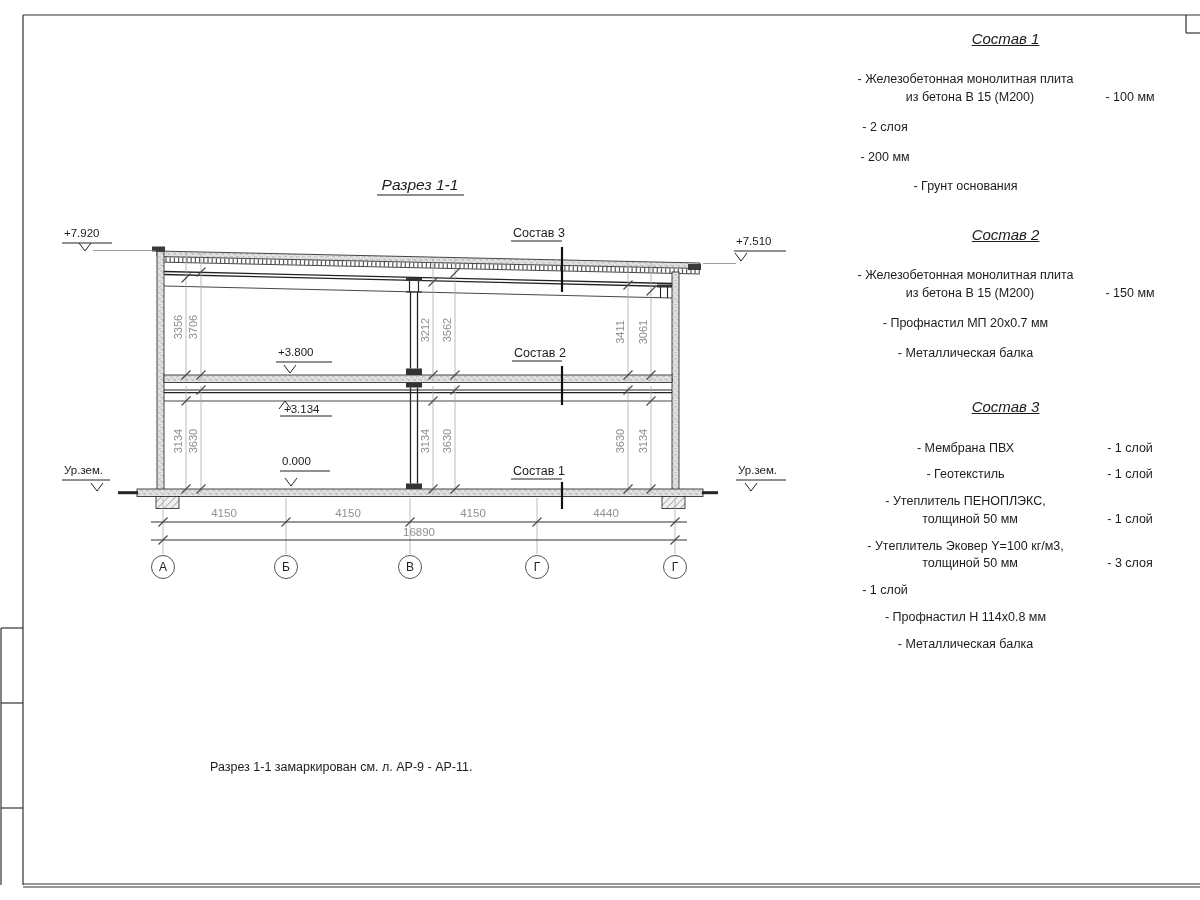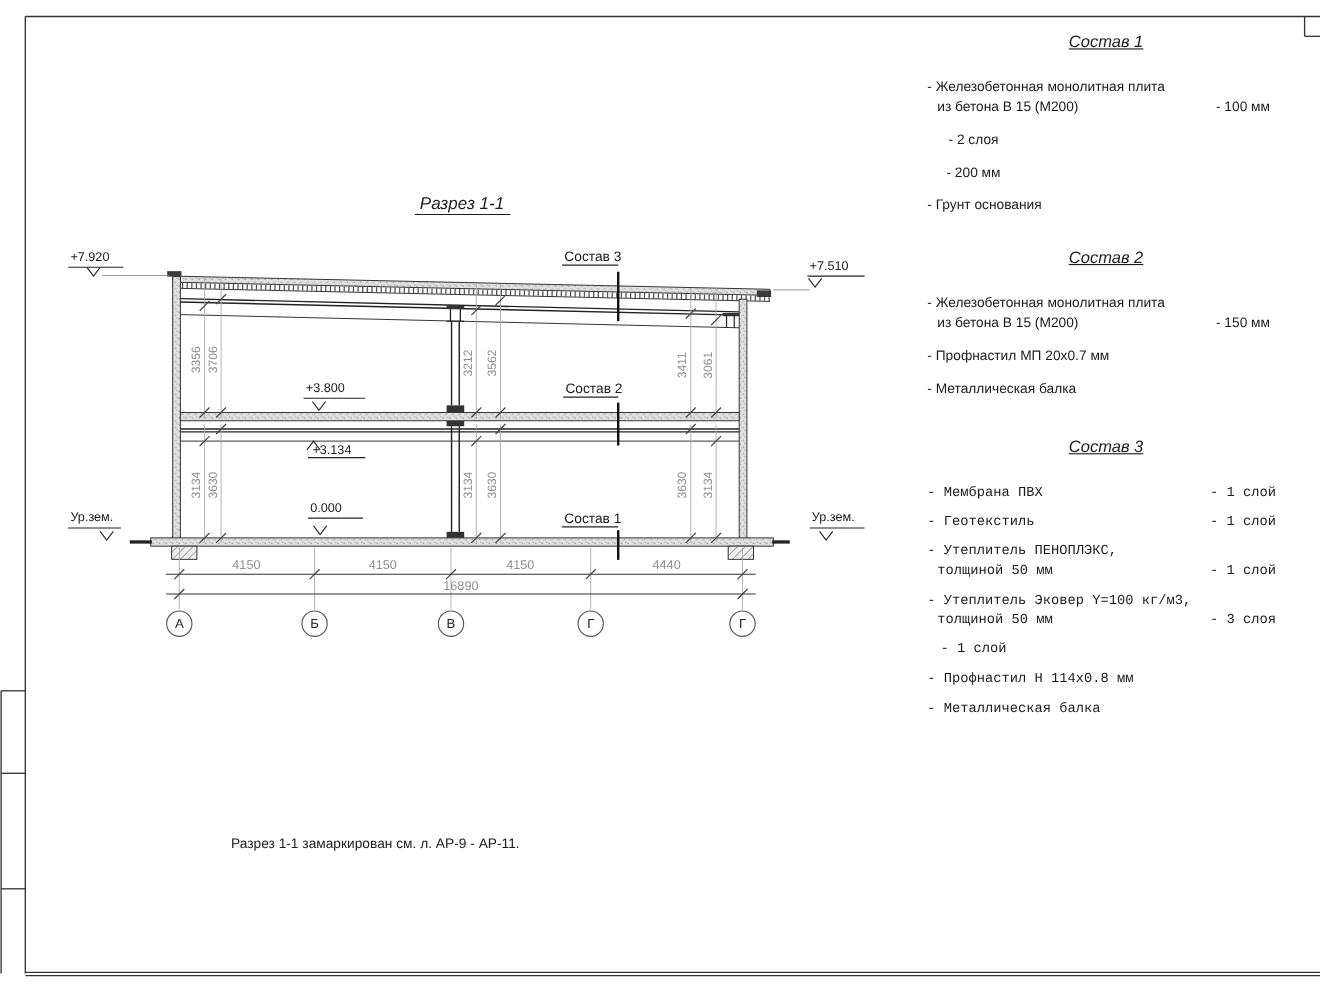--- a/index.html
+++ b/index.html
@@ -7,22 +7,22 @@
         font-family:"Liberation Sans", sans-serif;color:#1c1c1c;}
   svg{position:absolute;left:0;top:0;}
   svg text{font-family:"Liberation Sans", sans-serif;}
   .panel{position:absolute;left:843px;top:28px;width:325px;font-size:12.5px;line-height:1.42;color:#1c1c1c;}
   .sec-title{font-style:italic;text-decoration:underline;font-size:15px;text-align:center;
              margin:0 0 22px 0;font-weight:normal;}
   .sec{margin:0;}
   .sec + .sec{margin-top:28px;}
   .sec3.sec{margin-top:34px;}
   .item{display:flex;align-items:flex-end;margin-bottom:12px;}
-  .sec3 .item{margin-bottom:9px;font-family:Liberation Mono, monospace;}
-  .item-name{flex:1;white-space:pre-line;padding-left:9px;text-indent:-9px;}
+  .sec3 .item{margin-bottom:9px;}
+  .item-name{flex:1;white-space:pre-line;padding-left:9px;text-indent:-9px;text-align:center;}
   .item-val{width:76px;white-space:nowrap;text-align:center;padding-left:4px;}
 </style>
 </head>
 <body>
 
 <div class="page">
 
 <svg width="1200" height="900" viewBox="0 0 1200 900">
   <defs>
     <pattern id="stip" width="6" height="6" patternUnits="userSpaceOnUse">

